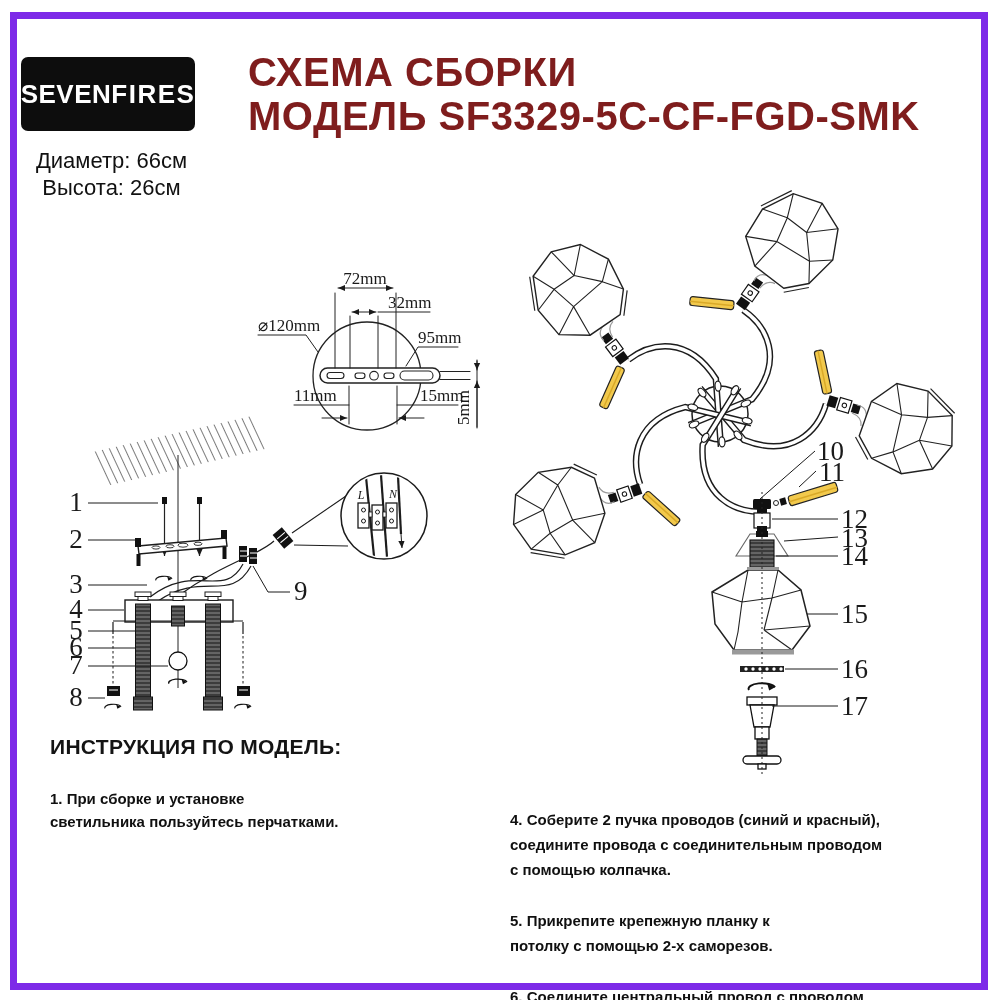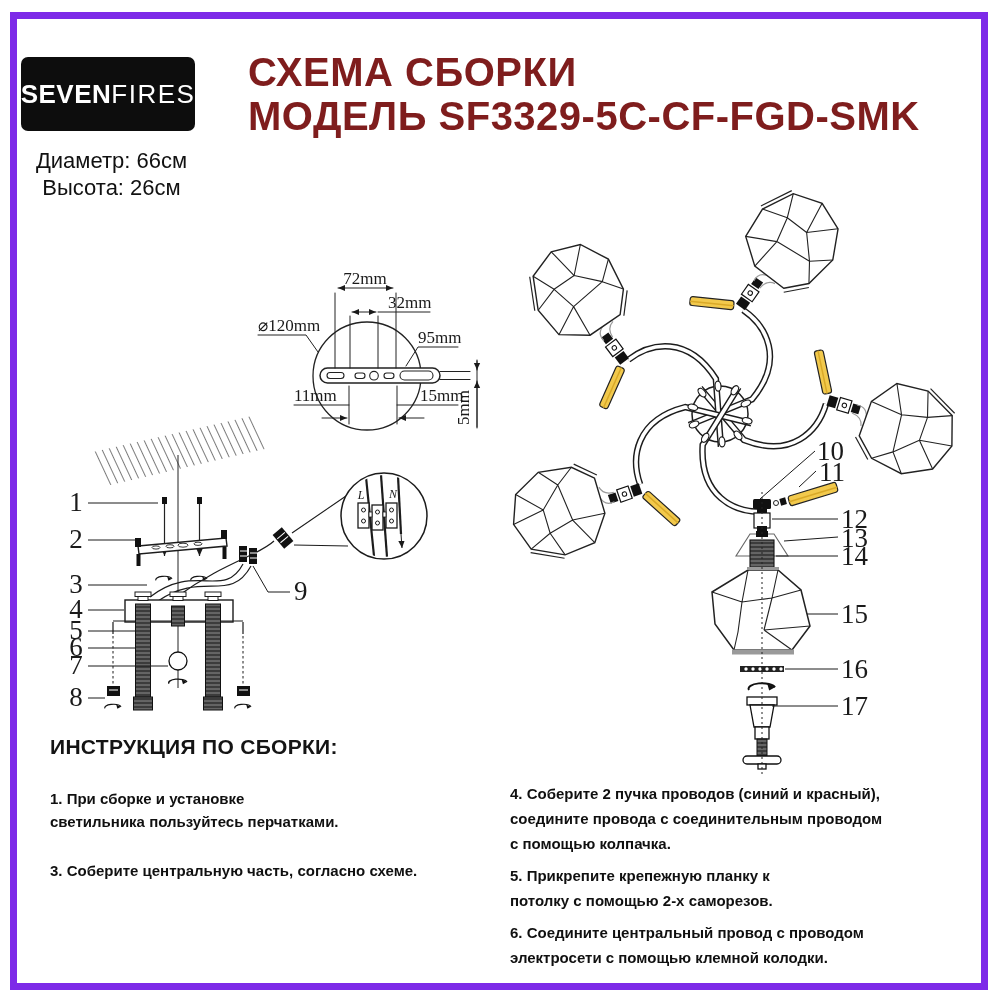--- a/index.html
+++ b/index.html
@@ -2,31 +2,31 @@
 <html><head>
 <meta charset="utf-8">
 <style>
   html,body{margin:0;padding:0;background:#fff;}
   #page{position:relative;width:1000px;height:1000px;background:#fff;overflow:hidden;
         font-family:"Liberation Sans",sans-serif;color:#141414;}
   #frame{position:absolute;left:10px;top:12px;right:12px;bottom:10px;border:7px solid #7d2ae8;pointer-events:none;}
   #logo{position:absolute;left:21px;top:57px;width:174px;height:74px;background:#0d0d0d;border-radius:7px;
         display:flex;align-items:center;justify-content:center;color:#fff;font-size:26px;letter-spacing:.5px;}
   #logo .b{font-weight:800;}
-  #logo .l{font-weight:400;letter-spacing:1.5px;}
+  #logo .l{font-weight:700;letter-spacing:1.5px;}
   #specs{position:absolute;left:28px;top:147px;width:167px;text-align:center;font-size:22px;line-height:27px;font-weight:500;color:#111;}
   #title{position:absolute;left:248px;top:50px;font-size:40px;font-weight:700;line-height:44px;letter-spacing:.5px;color:#7f1d1d;white-space:nowrap;}
   #svgwrap{position:absolute;left:0;top:0;}
   .instr-head{position:absolute;left:50px;top:735px;font-size:21px;font-weight:700;letter-spacing:.3px;}
   .col{position:absolute;font-size:15px;font-weight:600;color:#101010;}
   #col-left{left:50px;top:787px;width:450px;line-height:23px;}
   #col-right{left:510px;top:781px;width:465px;line-height:25px;}
   .item{white-space:pre-line;}
   #col-left .item{margin-bottom:26px;}
-  #col-right .item{margin-bottom:7px;}
+  #col-right .item{margin-bottom:7px;margin-top:26px;}
   svg text{font-family:"Liberation Serif",serif;fill:#1a1a1a;}
   .num{font-size:27px;}
   .dim{font-size:17px;}
   .term{font-size:12px;font-style:italic;}
 </style>
 </head>
 <body>
 
 <div id="page">
   <div id="frame"></div>
@@ -332,25 +332,24 @@
         <text class="num" x="841" y="547">13</text>
         <text class="num" x="841" y="565">14</text>
         <text class="num" x="841" y="623">15</text>
         <text class="num" x="841" y="678">16</text>
         <text class="num" x="841" y="715">17</text>
       </g>
     </g>
   </svg>
   </div>
 
-  <div class="instr-head">ИНСТРУКЦИЯ ПО СБОРКИ:</div>
+  <div class="instr-head">ИНСТРУКЦИЯ ПО МОДЕЛЬ:</div>
   <div class="col" id="col-left">
     <div class="item">1. При сборке и установке
 светильника пользуйтесь перчатками.</div>
-    <div class="item">3. Соберите центральную часть, согласно схеме.</div>
   </div>
   <div class="col" id="col-right">
     <div class="item">4. Соберите 2 пучка проводов (синий и красный),
 соедините провода с соединительным проводом
 с помощью колпачка.</div>
     <div class="item">5. Прикрепите крепежную планку к
 потолку с помощью 2-х саморезов.</div>
     <div class="item">6. Соедините центральный провод с проводом
 электросети с помощью клемной колодки.</div>
   </div>

